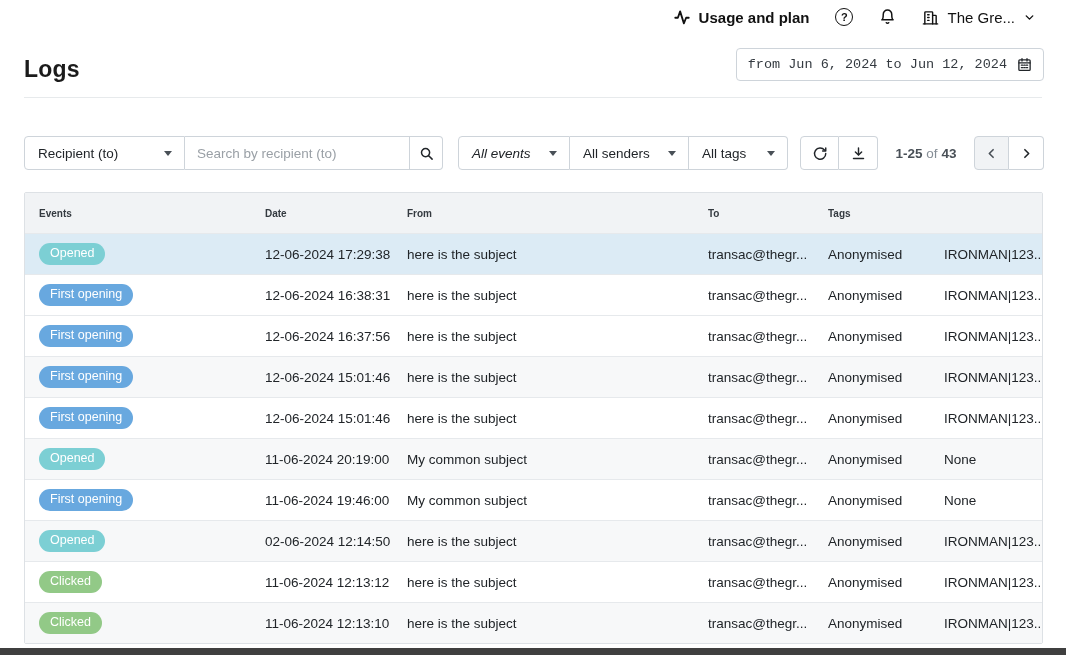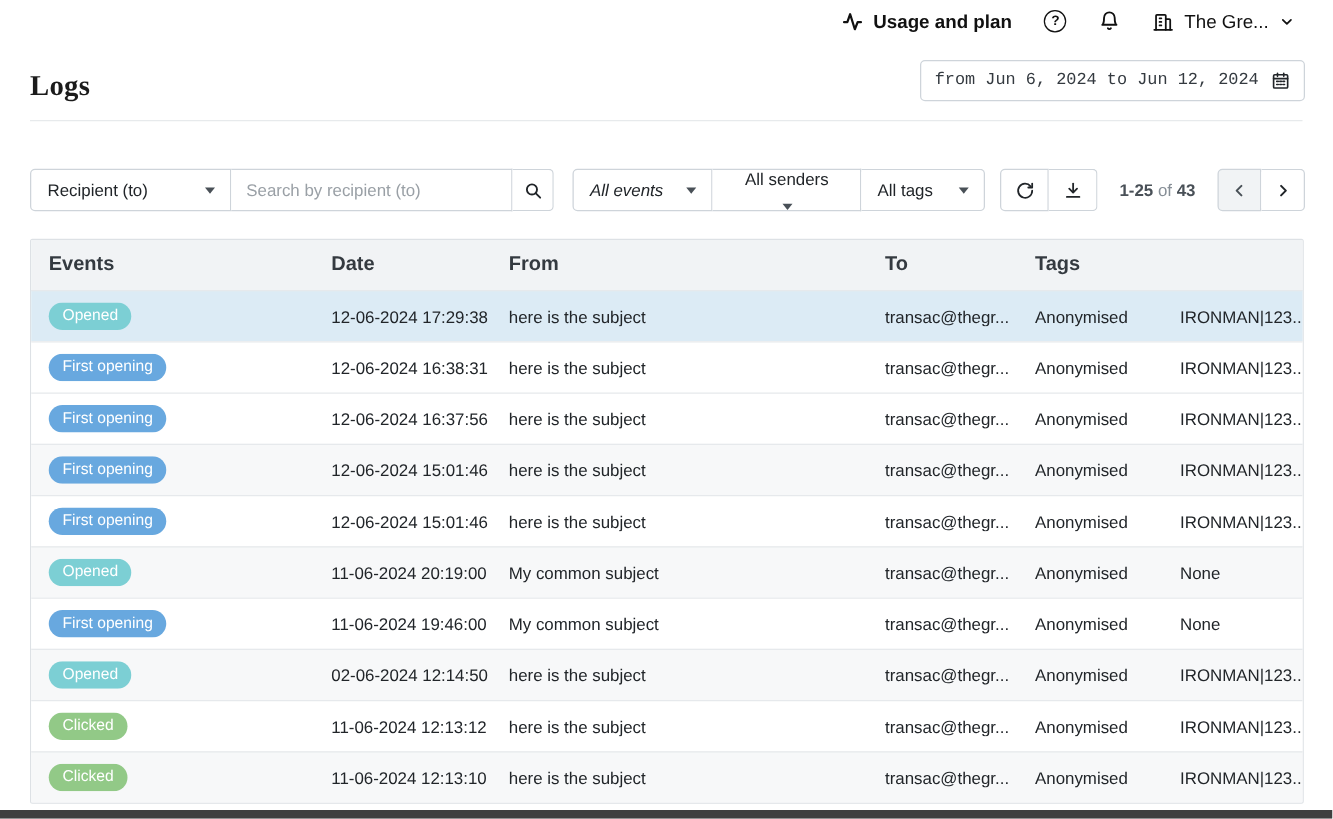--- a/index.html
+++ b/index.html
@@ -14,59 +14,59 @@
   .usage-label { font-size:15px; font-weight:700; color:#111; }
   .icon-btn { display:flex; align-items:center; justify-content:center; }
   .help-circle { width:18px; height:18px; border:1.7px solid #111; border-radius:50%;
     font-size:11px; font-weight:700; color:#111; display:flex; align-items:center; justify-content:center; }
   .org-name { font-size:15px; font-weight:400; color:#111; }
   svg.ic { display:block; }
 
   
   .title-row { display:flex; align-items:flex-start; justify-content:space-between;
     padding:18px 22px 0 24px; }
-  .page-title { font-size:23px; font-weight:700; color:#1b1b1b; padding-top:8px; letter-spacing:.2px;font-family:Liberation Serif, serif; }
+  .page-title { font-size:23px; font-weight:700; color:#1b1b1b; padding-top:8px; letter-spacing:.2px; }
   .date-picker { display:flex; align-items:center; gap:10px; height:33px;
     border:1px solid #ced4da; border-radius:4px; background:#fff; padding:0 11px;
     font-size:13.5px; color:#343a40; cursor:pointer;font-family:Liberation Mono, monospace; }
   .divider { height:1px; background:#e7eaec; margin:14px 24px 0 24px; }
 
   
   .filter-bar { display:flex; align-items:center; margin:38px 22px 0 24px; height:34px; }
   .ctl { height:34px; border:1px solid #ced4da; background:#fff; display:flex;
     align-items:center; font-size:13.5px; color:#212529; cursor:pointer; }
   .field-select { width:161px; justify-content:space-between; padding:0 12px 0 13px;
     border-radius:4px 0 0 4px; }
   .caret { width:0; height:0; border-left:4.5px solid transparent;
     border-right:4.5px solid transparent; border-top:5.5px solid #495057; }
   .search-input { width:225px; border-left:none; padding:0 12px; cursor:text; }
   .search-input .placeholder { color:#9aa0a6; }
   .search-btn { width:33px; border-left:none; border-radius:0 4px 4px 0; justify-content:center; }
   .gap14 { width:15px; }
   .seg { justify-content:space-between; padding:0 12px 0 13px; }
   .seg-first { border-radius:4px 0 0 4px;font-style:italic; }
-  .seg-mid { border-left:none;flex-direction:column; }
+  .seg-mid { border-left:none; }
   .seg-last { border-left:none; border-radius:0 4px 4px 0; }
   .w-events { width:112px; } .w-senders { width:119px; } .w-tags { width:99px; }
   .icon-group { display:flex; margin-left:12px; }
   .ibtn { width:39px; justify-content:center; }
   .ibtn-l { border-radius:4px 0 0 4px; }
   .ibtn-r { border-left:none; border-radius:0 4px 4px 0; }
   .pag-label { flex:1; text-align:center; font-size:13.5px; color:#868e96; white-space:nowrap; }
   .pag-label b { color:#495057; font-weight:700; }
   .pager { display:flex; }
   .pbtn { width:35px; justify-content:center; }
   .pbtn-prev { border-radius:4px 0 0 4px; background:#f1f3f5; }
   .pbtn-next { border-left:none; border-radius:0 4px 4px 0; }
 
   
   .table { margin:22px 23px 0 24px; border:1px solid #dde1e5; border-radius:2px; }
   .trow, .thead { display:grid;
     grid-template-columns:238px 142px 301px 120px 116px auto; align-items:center; }
-  .thead { height:40px; background:#f1f3f5; font-size:16px; font-weight:700; color:#343a40; }
+  .thead { height:40px; background:#f1f3f5; font-size:10px; font-weight:700; color:#343a40; }
   .trow { height:41px; background:#fff; border-top:1px solid #e6e9ec; font-size:13.5px; }
   .trow.shaded { background:#f7f8f9; }
   .trow.highlight { background:#dcebf5; }
   .cell { padding-left:2px; white-space:nowrap; overflow:hidden; }
   .c-events { padding-left:14px; }
   .badge { display:inline-block; padding:4px 11px 5px 11px; border-radius:12px;
     color:#fff; font-size:12.5px; line-height:1; }
 
   
   .bottom-bar { position:absolute; left:0; right:0; bottom:0; height:7px; background:#3f3f3f; }

